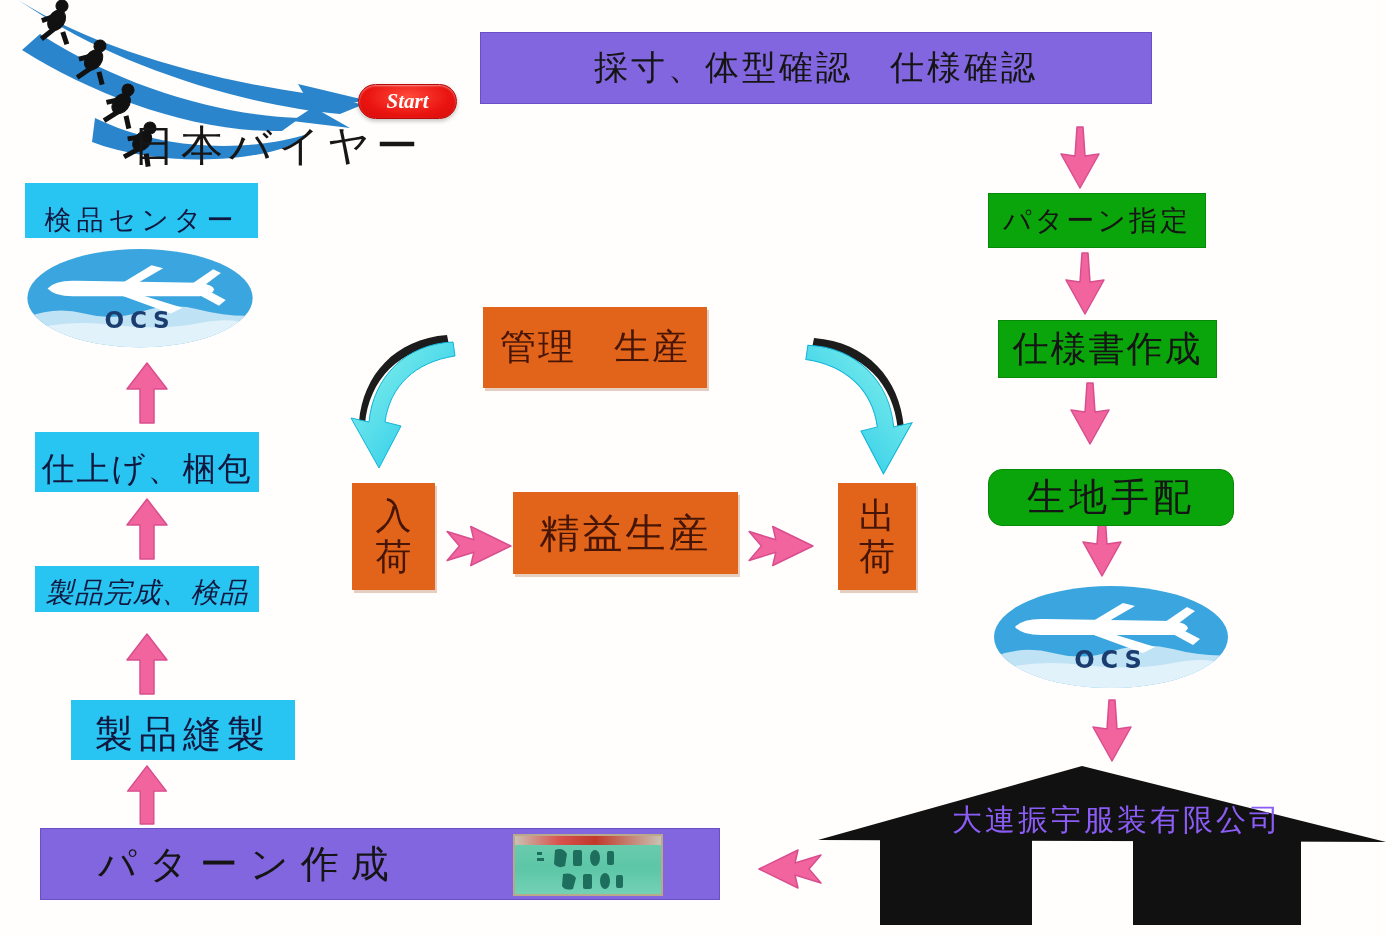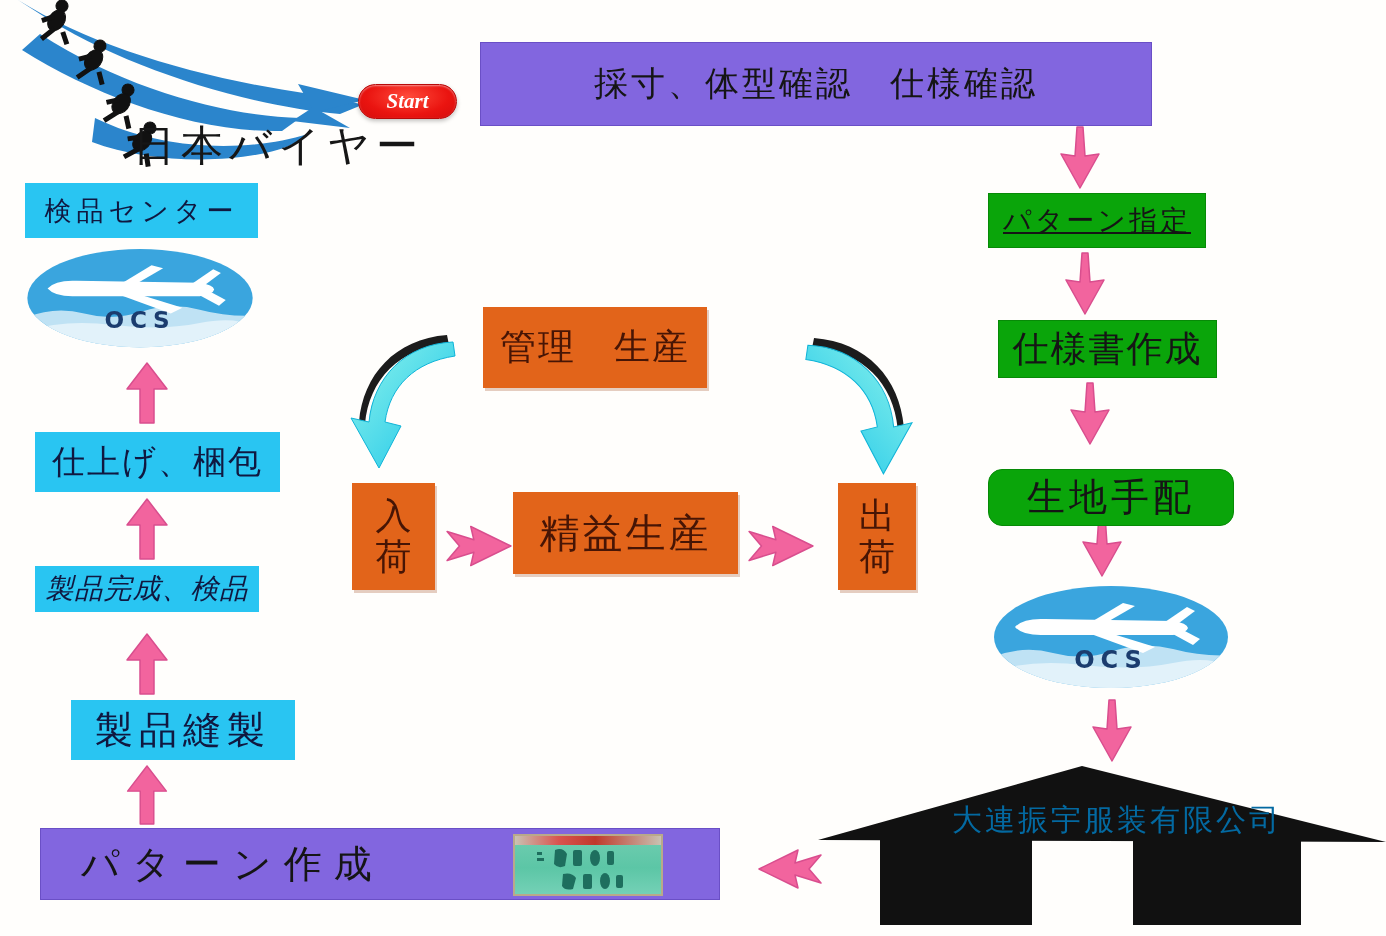--- a/index.html
+++ b/index.html
@@ -8,34 +8,34 @@
     background:#fffefc;overflow:hidden;
     font-family:"Liberation Serif","DejaVu Serif",serif;
   }
   .abs{position:absolute;}
   .node{
     position:absolute;display:flex;align-items:center;justify-content:center;
     text-align:center;color:#151515;box-sizing:border-box;
   }
   .purple{background:#8266df;border:1px solid #6a4fc6;}
   .green{background:#0aa50a;border:1px solid #078a07;}
-  .cyan{background:#29c5f2;color:#101840;}
+  .cyan{background:#29c5f2;color:#101840;align-items:flex-end;}
   .orange{background:#e2641a;color:#471505;box-shadow:2px 3px 0 rgba(150,60,10,.25);}
   .vtext{line-height:1.12;word-break:break-all;}
   .startbtn{
     position:absolute;display:flex;align-items:center;justify-content:center;
     background:radial-gradient(ellipse at 50% 35%, #ff4a3a 0%, #ea1410 60%, #d40c0c 100%);
     border-radius:18px;border:1px solid #b80a0a;
     color:#fff;font-style:italic;font-weight:bold;
     font-family:"Liberation Serif",serif;
     box-shadow:0 2px 4px rgba(0,0,0,.25), inset 0 1px 2px rgba(255,255,255,.5);
   }
   .ocs-wrap{position:absolute;}
   .factory-label{
-    position:absolute;color:#0369a1;text-align:center;
+    position:absolute;color:#8b5cf6;text-align:center;
     font-size:30px;letter-spacing:3px;
   }
   .buyer-label{
     position:absolute;color:#161616;font-size:42px;letter-spacing:6px;
     white-space:nowrap;
   }
   .cadthumb{
     position:absolute;border:2px solid #b9a98a;box-sizing:border-box;
     background:linear-gradient(180deg,#6fcdb0 0%,#5cc6a6 55%,#74d1b6 100%);
     overflow:hidden;
@@ -78,41 +78,41 @@
       </g>
     </g>
   </svg>
 
   <div class="buyer-label" style="left:133px;top:118px;">日本バイヤー</div>
 
   <div class="startbtn" style="left:358px;top:84px;width:97px;height:33px;font-size:21px;">
     <span>Start</span>
   </div>
 
-  <div class="node purple" style="left:480px;top:42px;width:672px;height:84px;font-size:34px;letter-spacing:3px;">
+  <div class="node purple" style="left:480px;top:32px;width:672px;height:72px;font-size:34px;letter-spacing:3px;">
     <span>採寸、体型確認　仕様確認</span>
   </div>
 
   <svg class="abs" style="left:1058px;top:126px;" width="44" height="64" viewBox="0 0 44 64">
     <polygon points="19,1 25,1 27,30 41,28 22,62 3,28 17,30" fill="#f2649e" stroke="#d94e8e" stroke-width="1.5" stroke-linejoin="round"></polygon>
   </svg>
   <svg class="abs" style="left:1063px;top:252px;" width="44" height="64" viewBox="0 0 44 64">
     <polygon points="19,1 25,1 27,30 41,28 22,62 3,28 17,30" fill="#f2649e" stroke="#d94e8e" stroke-width="1.5" stroke-linejoin="round"></polygon>
   </svg>
   <svg class="abs" style="left:1068px;top:382px;" width="44" height="64" viewBox="0 0 44 64">
     <polygon points="19,1 25,1 27,30 41,28 22,62 3,28 17,30" fill="#f2649e" stroke="#d94e8e" stroke-width="1.5" stroke-linejoin="round"></polygon>
   </svg>
   <svg class="abs" style="left:1080px;top:514px;" width="44" height="64" viewBox="0 0 44 64">
     <polygon points="19,1 25,1 27,30 41,28 22,62 3,28 17,30" fill="#f2649e" stroke="#d94e8e" stroke-width="1.5" stroke-linejoin="round"></polygon>
   </svg>
   <svg class="abs" style="left:1090px;top:698px;" width="44" height="66" viewBox="0 0 44 64">
     <polygon points="19,1 25,1 27,30 41,28 22,62 3,28 17,30" fill="#f2649e" stroke="#d94e8e" stroke-width="1.5" stroke-linejoin="round"></polygon>
   </svg>
 
-  <div class="node green" style="left:988px;top:193px;width:218px;height:55px;font-size:28px;letter-spacing:3px;text-decoration:underline;">
+  <div class="node green" style="left:988px;top:193px;width:218px;height:55px;font-size:28px;letter-spacing:3px;">
     <span>パターン指定</span>
   </div>
   <div class="node green" style="left:988px;top:320px;width:219px;height:58px;font-size:36px;letter-spacing:2px;margin-left:10px;">
     <span>仕様書作成</span>
   </div>
   <div class="node green" style="left:988px;top:469px;width:246px;height:57px;font-size:38px;letter-spacing:4px;border-radius:14px;">
     <span>生地手配</span>
   </div>
 
   <svg class="ocs-wrap" style="left:993px;top:585px;" width="237" height="108" viewBox="0 0 237 108">
@@ -141,21 +141,21 @@
     <rect x="62" y="70" width="152" height="93" fill="#111111"></rect>
     <rect x="315" y="70" width="168" height="93" fill="#111111"></rect>
   </svg>
   <div class="factory-label" style="left:917px;top:800px;width:400px;">大連振宇服装有限公司</div>
 
   <svg class="abs" style="left:745px;top:845px;" width="80" height="48" viewBox="0 0 80 48">
     <polygon points="76,10 50,18 53,5 14,24 53,43 50,30 76,38 64,24" fill="#f2649e" stroke="#d94e8e" stroke-width="1.5" stroke-linejoin="round"></polygon>
   </svg>
 
   <div class="node purple" style="left:40px;top:828px;width:680px;height:72px;font-size:38px;justify-content:flex-start;">
-    <span style="margin-left:40px;letter-spacing:12px;">パターン作成</span>
+    <span style="margin-left:57px;letter-spacing:12px;">パターン作成</span>
     <div class="cadthumb" style="left:472px;top:5px;width:150px;height:62px;">
       <div class="cadbar"></div>
       <svg width="150" height="62" viewBox="0 0 150 62">
         <g fill="#1e6e5e">
           <rect x="22" y="16" width="5" height="3"></rect>
             <rect x="22" y="22" width="7" height="3"></rect>
           <path d="M40,14 q8,-3 12,4 l-2,12 q-7,3 -11,-2 Z"></path>
           <rect x="58" y="14" width="9" height="16" rx="2"></rect>
           <ellipse cx="80" cy="22" rx="5" ry="8"></ellipse>
           <rect x="92" y="15" width="7" height="14" rx="2"></rect>
@@ -190,21 +190,21 @@
       <polygon points="172,37 194,22 202,26 186,38"></polygon>
       <polygon points="178,48 200,60 207,54 190,45"></polygon>
     </g>
     <text x="118" y="83" text-anchor="middle" font-family="DejaVu Sans, sans-serif" font-size="24" font-weight="bold" letter-spacing="6" fill="#1b3c6e">OCS</text>
   </svg>
 
   <svg class="abs" style="left:125px;top:360px;" width="44" height="66" viewBox="0 0 44 64">
     <polygon points="22,2 42,28 29,28 29,62 15,62 15,28 2,28" fill="#f2649e" stroke="#d94e8e" stroke-width="1.5" stroke-linejoin="round"></polygon>
   </svg>
 
-  <div class="node cyan" style="left:35px;top:432px;width:245px;height:60px;font-size:33px;letter-spacing:2px;">
+  <div class="node cyan" style="left:35px;top:432px;width:224px;height:60px;font-size:33px;letter-spacing:2px;">
     <span>仕上げ、梱包</span>
   </div>
 
   <svg class="abs" style="left:125px;top:496px;" width="44" height="66" viewBox="0 0 44 64">
     <polygon points="22,2 42,28 29,28 29,62 15,62 15,28 2,28" fill="#f2649e" stroke="#d94e8e" stroke-width="1.5" stroke-linejoin="round"></polygon>
   </svg>
 
   <div class="node cyan" style="left:35px;top:566px;width:224px;height:46px;font-size:28px;letter-spacing:1px;font-style:italic;">
     <span>製品完成、検品</span>
   </div>

